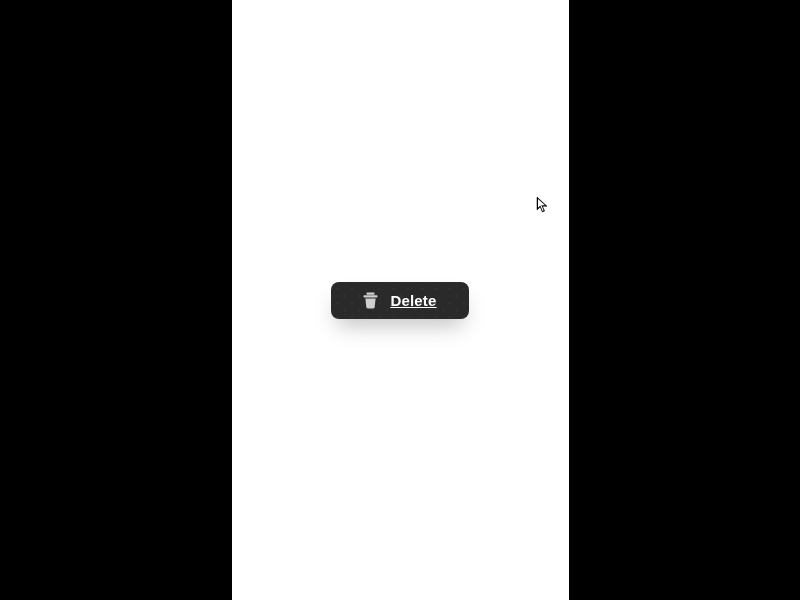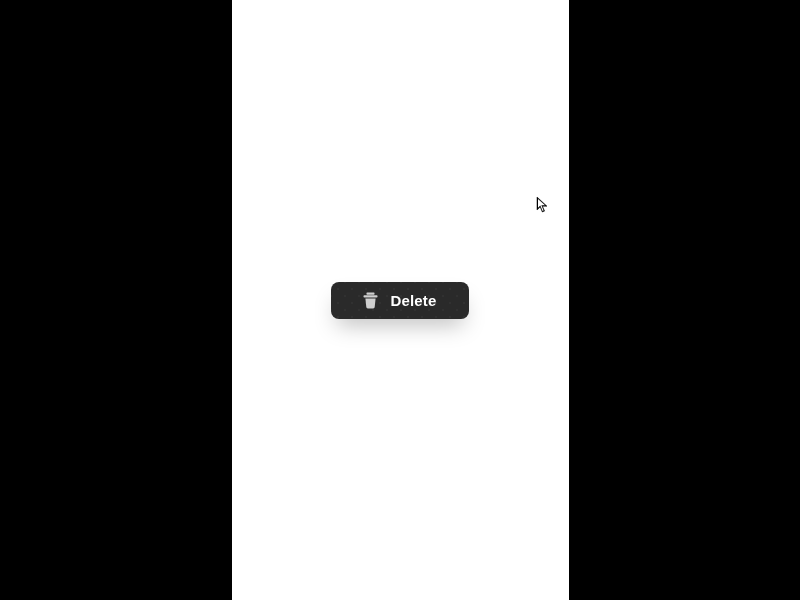--- a/index.html
+++ b/index.html
@@ -43,20 +43,21 @@
       font-size: 15px;
       font-weight: 600;
       letter-spacing: 0.2px;
       cursor: pointer;
       box-shadow: 0 12px 22px -6px rgba(0,0,0,0.25);
       background-image:
         radial-gradient(rgba(255,255,255,0.03) 1px, transparent 1px),
         radial-gradient(rgba(255,255,255,0.03) 1px, transparent 1px);
       background-size: 14px 14px, 14px 14px;
       background-position: 0 0, 7px 7px;
+      text-decoration: underline;
     }
 
     .trash-icon {
       display: inline-flex;
       align-items: center;
       justify-content: center;
     }
 
     .trash-icon svg {
       display: block;

